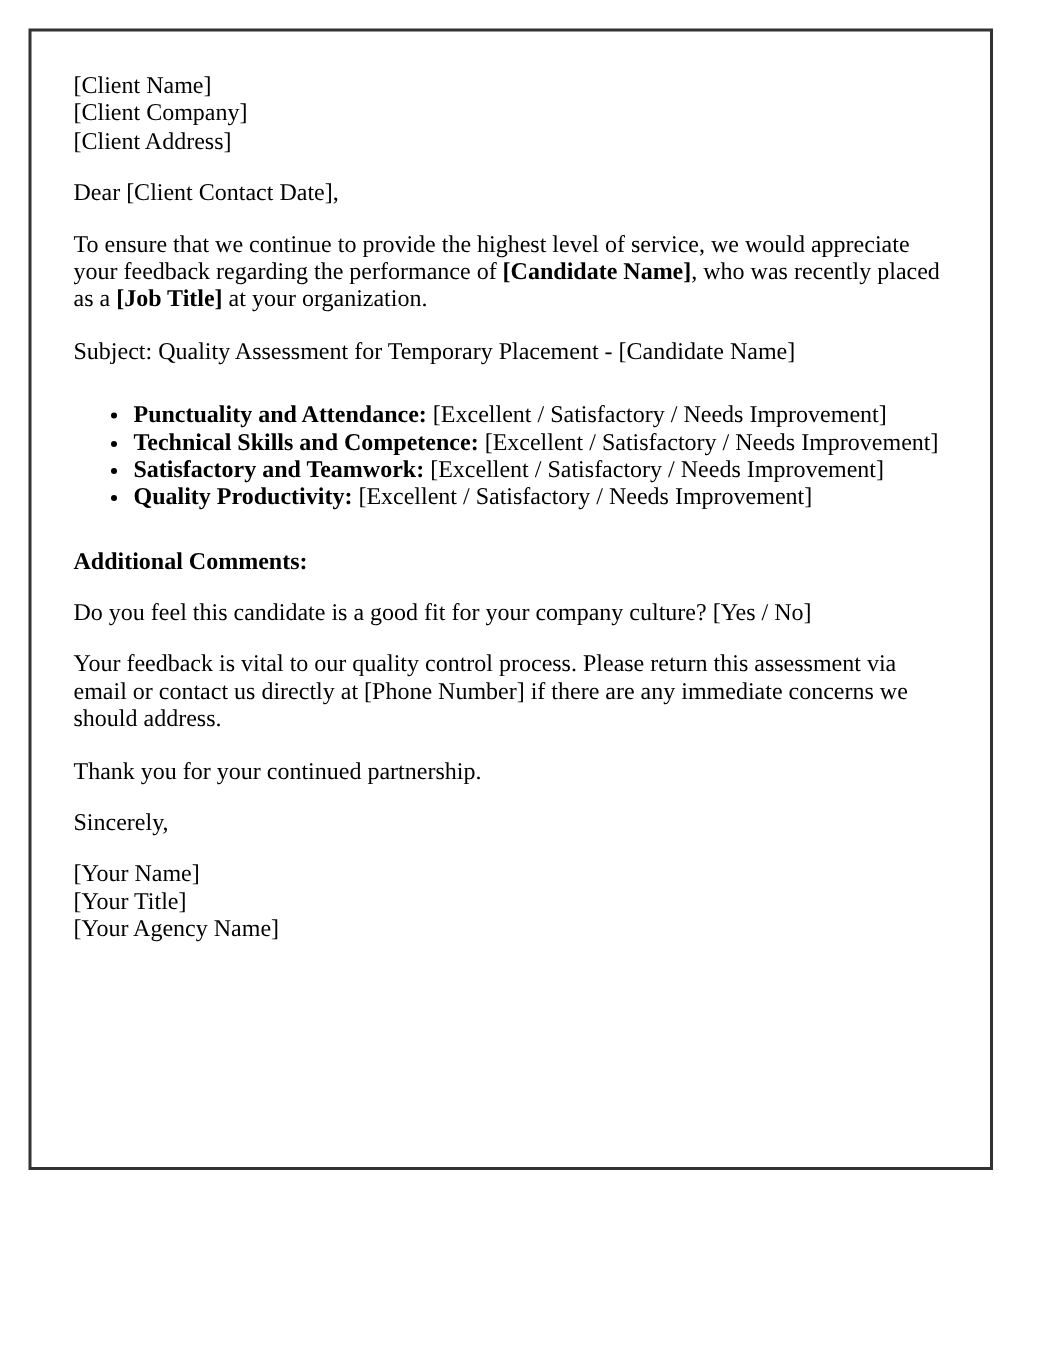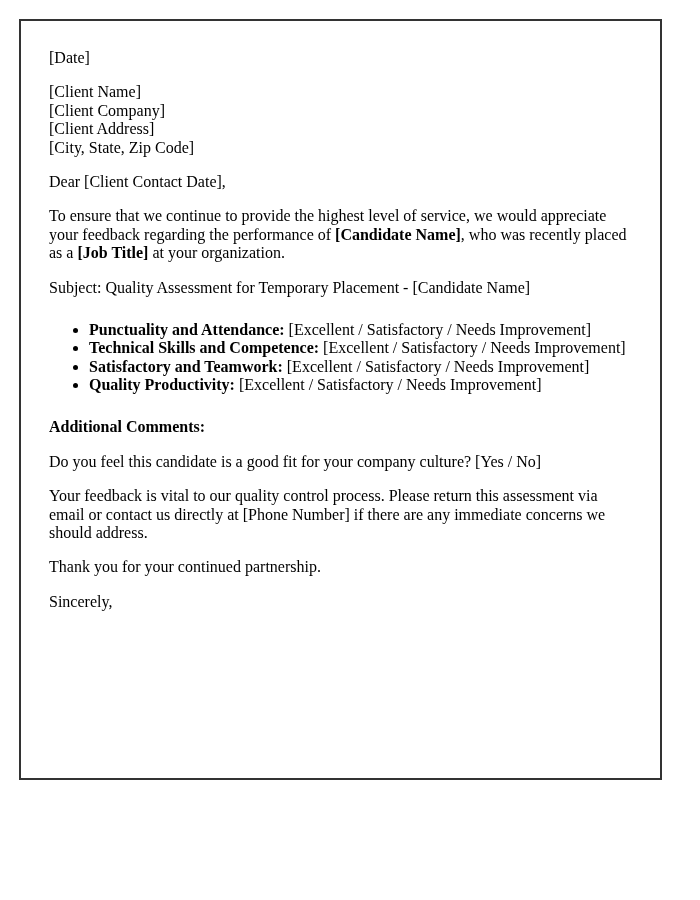--- a/index.html
+++ b/index.html
@@ -39,27 +39,25 @@
     margin: 0;
     padding: 0;
   }
   strong { font-weight: bold; }
 </style>
 </head>
 <body>
 
 <div class="letter">
 
-  <div class="para">[Date]</div>
 
   <div class="para">
     <div>[Client Name]</div>
     <div>[Client Company]</div>
     <div>[Client Address]</div>
-    <div>[City, State, Zip Code]</div>
   </div>
 
   <div class="para">Dear [Client Contact Date],</div>
 
   <div class="para"><span>To ensure that we continue to provide the highest level of service, we would appreciate your feedback regarding the performance of </span><strong>[Candidate Name]</strong><span>, who was recently placed as a </span><strong>[Job Title]</strong><span> at your organization.</span></div>
 
   <div class="para">Subject: Quality Assessment for Temporary Placement - [Candidate Name]</div>
 
 
   <ul class="criteria">
@@ -73,14 +71,19 @@
 
 
   <div class="para">Do you feel this candidate is a good fit for your company culture? [Yes / No]</div>
 
   <div class="para">Your feedback is vital to our quality control process. Please return this assessment via email or contact us directly at [Phone Number] if there are any immediate concerns we should address.</div>
 
   <div class="para">Thank you for your continued partnership.</div>
 
   <div class="para">Sincerely,</div>
 
+  <div class="para">
+    <div>[Your Name]</div>
+    <div>[Your Title]</div>
+    <div>[Your Agency Name]</div>
+  </div>
 
 </div>
 
 </body></html>

